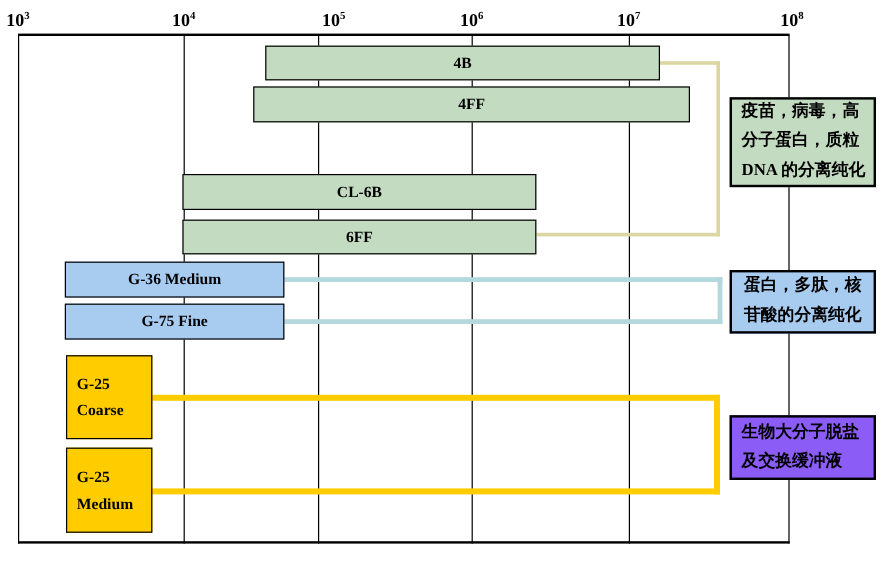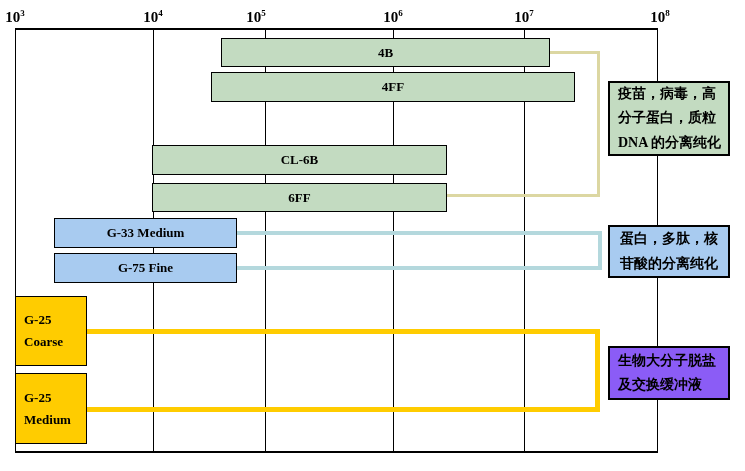--- a/index.html
+++ b/index.html
@@ -12,42 +12,42 @@
   .tick{position:absolute;top:8px;transform:translateX(-50%);font-weight:bold;font-size:15px;white-space:nowrap;z-index:2;}
   .tick sup{font-size:9px;font-weight:bold;}
   .bar{
     position:absolute;border:1px solid #000;box-sizing:border-box;z-index:4;
     display:flex;align-items:center;justify-content:center;
     font-weight:bold;font-size:13px;white-space:nowrap;
   }
   .bar.green{background:#c3dbc1;}
   .bar.blue{background:#a8cbf0;}
   .bar.gold{background:#ffcc00;}
-  .bar.two-line{flex-direction:column;align-items:flex-start;justify-content:center;padding-left:8px;gap:6px;}
+  .bar.two-line{flex-direction:column;align-items:flex-start;justify-content:center;padding-left:8px;gap:6px;margin-left:40px;}
   .conn{position:absolute;z-index:3;}
   .conn.beige{background:#dcd7a2;}
   .conn.lblue{background:#b4d8dd;}
   .conn.gold{background:#ffcc00;}
   .note{
     position:absolute;box-sizing:border-box;border:2px solid #000;z-index:5;
     display:flex;flex-direction:column;justify-content:center;
     padding:4px 8px;font-weight:bold;font-size:14px;line-height:1.75;white-space:nowrap;
   }
   .note.green{background:#c3dbc1;}
   .note.blue{background:#a8cbf0;text-align:center;}
   .note.gold{background:#8b5cf6;}
 </style>
 </head>
 <body>
 
 <div id="stage">
 
   <span class="tick" style="left:15px"><span>10</span><sup>3</sup></span>
   <span class="tick" style="left:153px"><span>10</span><sup>4</sup></span>
-  <span class="tick" style="left:256px"><span>10</span><sup>5</sup></span>
+  <span class="tick" style="left:278px"><span>10</span><sup>5</sup></span>
   <span class="tick" style="left:393px"><span>10</span><sup>6</sup></span>
   <span class="tick" style="left:524px"><span>10</span><sup>7</sup></span>
   <span class="tick" style="left:660px"><span>10</span><sup>8</sup></span>
 
   <div class="axis-line" style="left:15px;top:28px;width:643px;height:2px"></div>
   <div class="axis-line" style="left:15px;top:451px;width:643px;height:2px"></div>
   <div class="gridline" style="left:15px"></div>
   <div class="gridline" style="left:153px"></div>
   <div class="gridline" style="left:265px"></div>
   <div class="gridline" style="left:393px"></div>
@@ -73,21 +73,21 @@
     <span>4FF</span>
   </div>
   <div class="bar green" style="left:152px;top:145px;width:295px;height:30px">
     <span>CL-6B</span>
   </div>
   <div class="bar green" style="left:152px;top:183px;width:295px;height:29px">
     <span>6FF</span>
   </div>
 
   <div class="bar blue" style="left:54px;top:218px;width:183px;height:30px">
-    <span>G-33 Medium</span>
+    <span>G-36 Medium</span>
   </div>
   <div class="bar blue" style="left:54px;top:253px;width:183px;height:30px">
     <span>G-75 Fine</span>
   </div>
 
   <div class="bar gold two-line" style="left:15px;top:296px;width:72px;height:70px">
     <span>G-25</span>
     <span>Coarse</span>
   </div>
   <div class="bar gold two-line" style="left:15px;top:373px;width:72px;height:71px">

